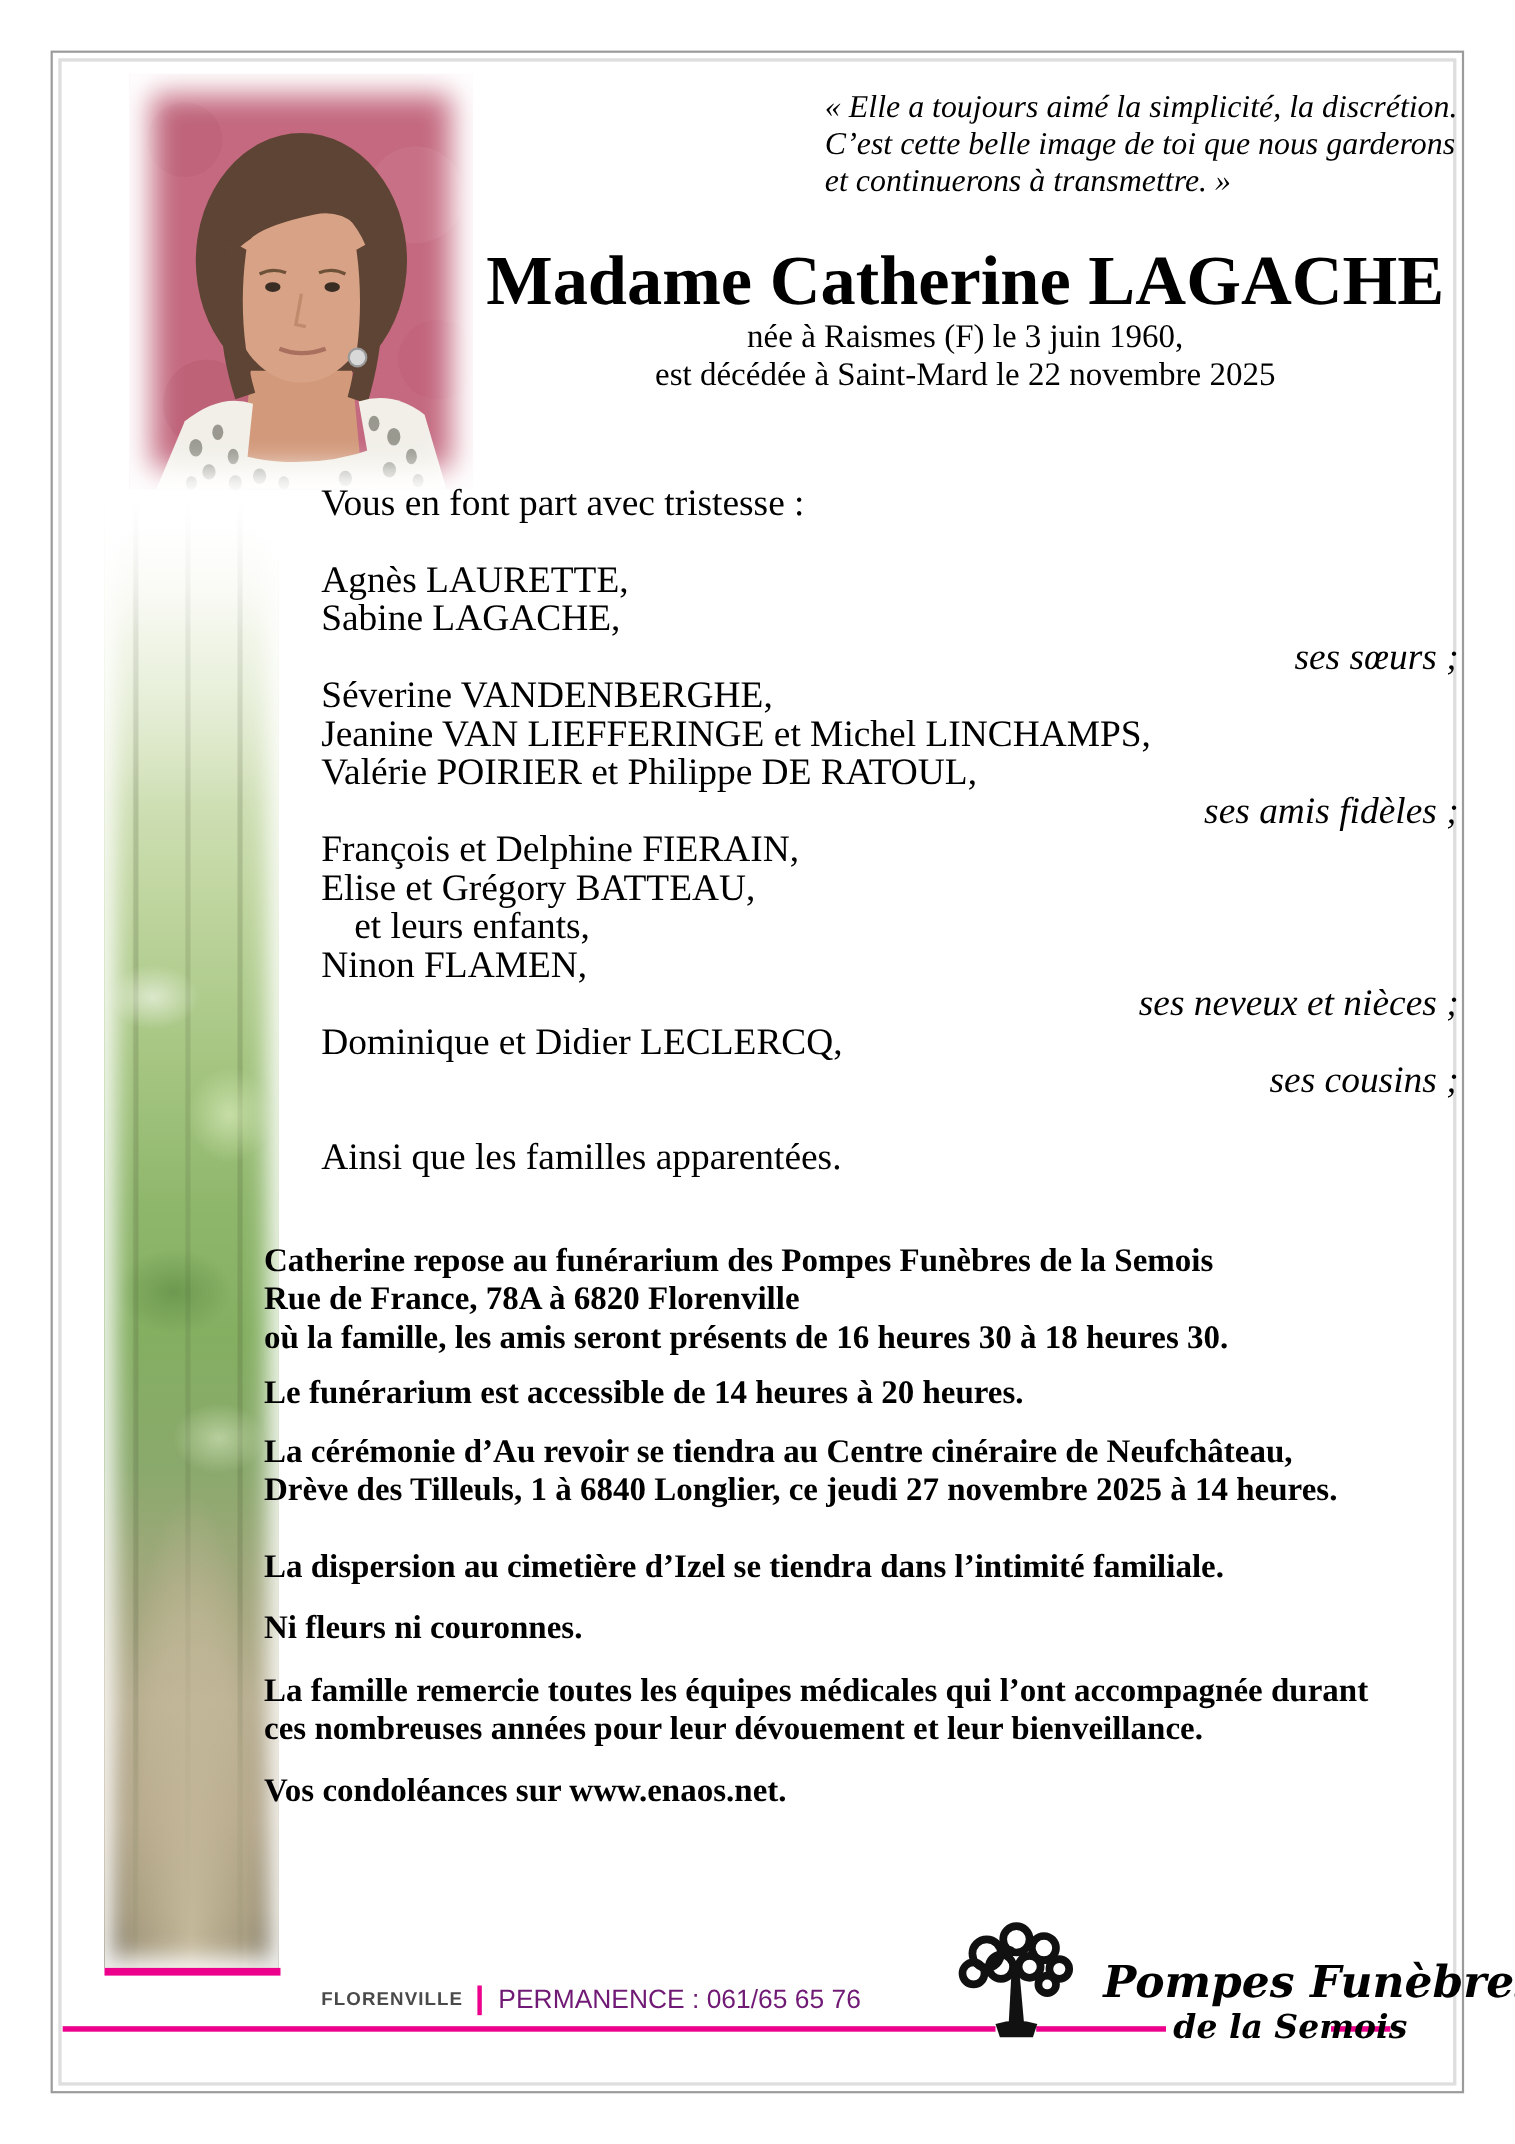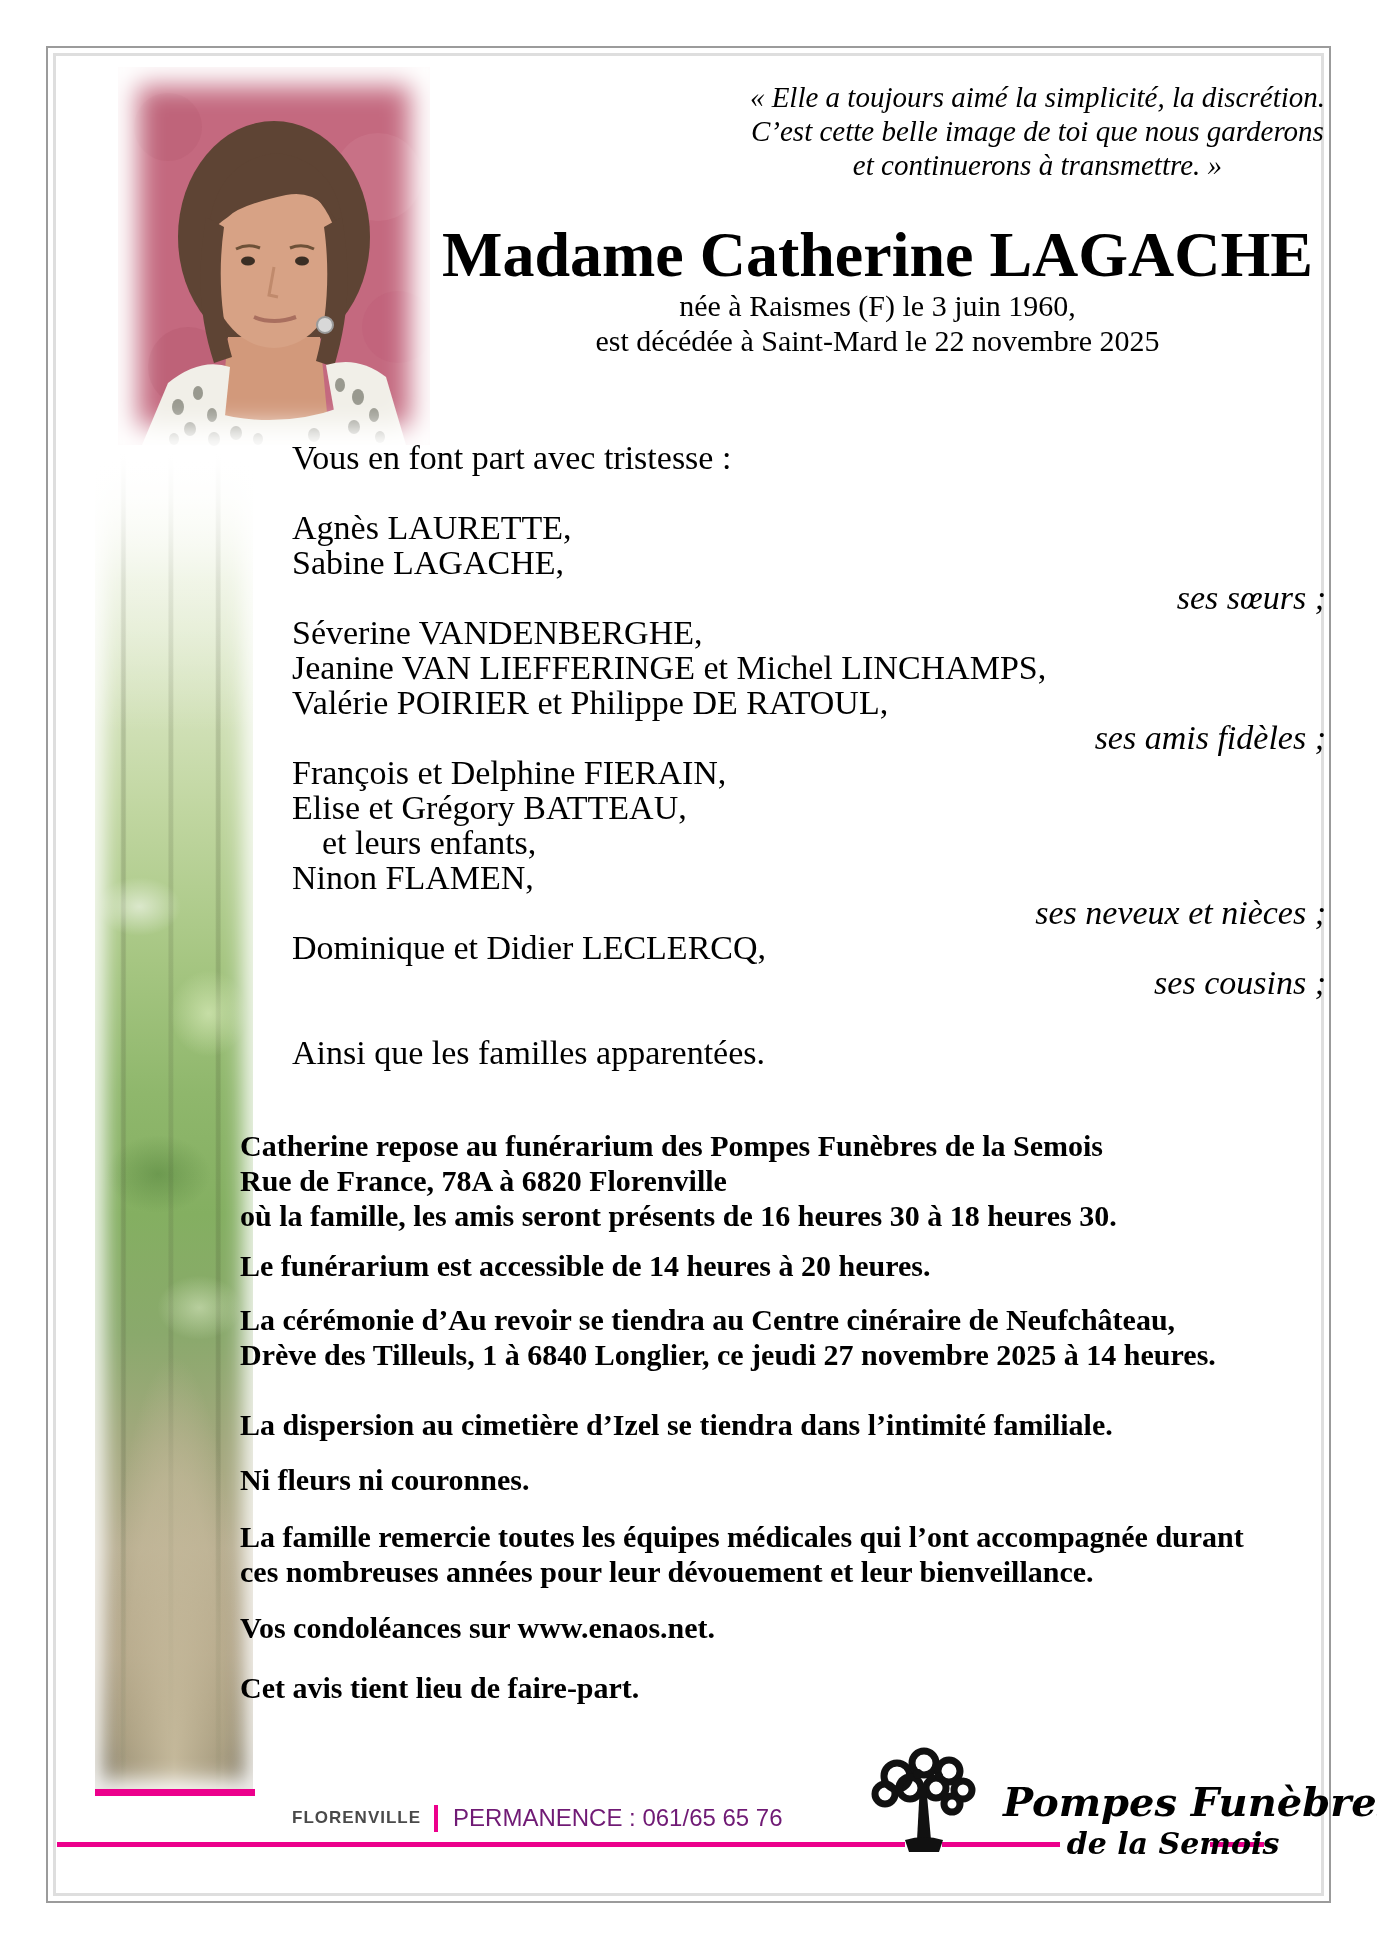--- a/index.html
+++ b/index.html
@@ -10,21 +10,21 @@
   
   .border-outer{position:absolute;left:46px;top:46px;right:46px;bottom:46px;border:2px solid #9b9b9b;}
   .border-inner{position:absolute;left:53px;top:53px;right:53px;bottom:53px;border:3px solid #dedede;}
 
   
   .portrait{position:absolute;left:118px;top:66px;width:312px;height:380px;}
   .portrait svg{display:block;width:100%;height:100%;}
   .portrait .feather{position:absolute;inset:0;box-shadow:inset 0 0 26px 20px #ffffff;pointer-events:none;}
 
   
-  .quote{position:absolute;top:80px;right:52px;text-align:center;
+  .quote{position:absolute;top:80px;right:52px;text-align:left;
     font-style:italic;font-size:29px;line-height:34px;}
 
   
   .title-block{position:absolute;left:420px;top:222px;width:915px;text-align:center;}
   .title-block .name{font-size:64px;font-weight:bold;line-height:66px;white-space:nowrap;}
   .title-block .sub{font-size:30px;line-height:35px;}
   .title-block .sub:first-of-type{margin-top:6px;}
 
   
   .path-photo{position:absolute;left:95px;top:452px;width:158px;height:1337px;
@@ -171,21 +171,20 @@
     <p>Rue de France, 78A à 6820 Florenville</p>
     <p>où la famille, les amis seront présents de 16 heures 30 à 18 heures 30.</p>
     <p class="m15">Le funérarium est accessible de 14 heures à 20 heures.</p>
     <p class="m19">La cérémonie d’Au revoir se tiendra au Centre cinéraire de Neufchâteau,</p>
     <p>Drève des Tilleuls, 1 à 6840 Longlier, ce jeudi 27 novembre 2025 à 14 heures.</p>
     <p class="m35">La dispersion au cimetière d’Izel se tiendra dans l’intimité familiale.</p>
     <p class="m20">Ni fleurs ni couronnes.</p>
     <p class="m22">La famille remercie toutes les équipes médicales qui l’ont accompagnée durant</p>
     <p>ces nombreuses années pour leur dévouement et leur bienveillance.</p>
     <p class="m21">Vos condoléances sur www.enaos.net.</p>
-    <p class="m25">Cet avis tient lieu de faire-part.</p>
   </div>
 
   <div class="footer-left">
     <span class="footer-city">FLORENVILLE</span>
     <span class="footer-sep" style="background: rgb(236, 0, 140);"></span>
     <span class="footer-perm">PERMANENCE : 061/65 65 76</span>
   </div>
 
   <div class="rule-seg seg1" style="background: rgb(236, 0, 140);"></div>
   <div class="rule-seg seg2" style="background: rgb(236, 0, 140);"></div>

